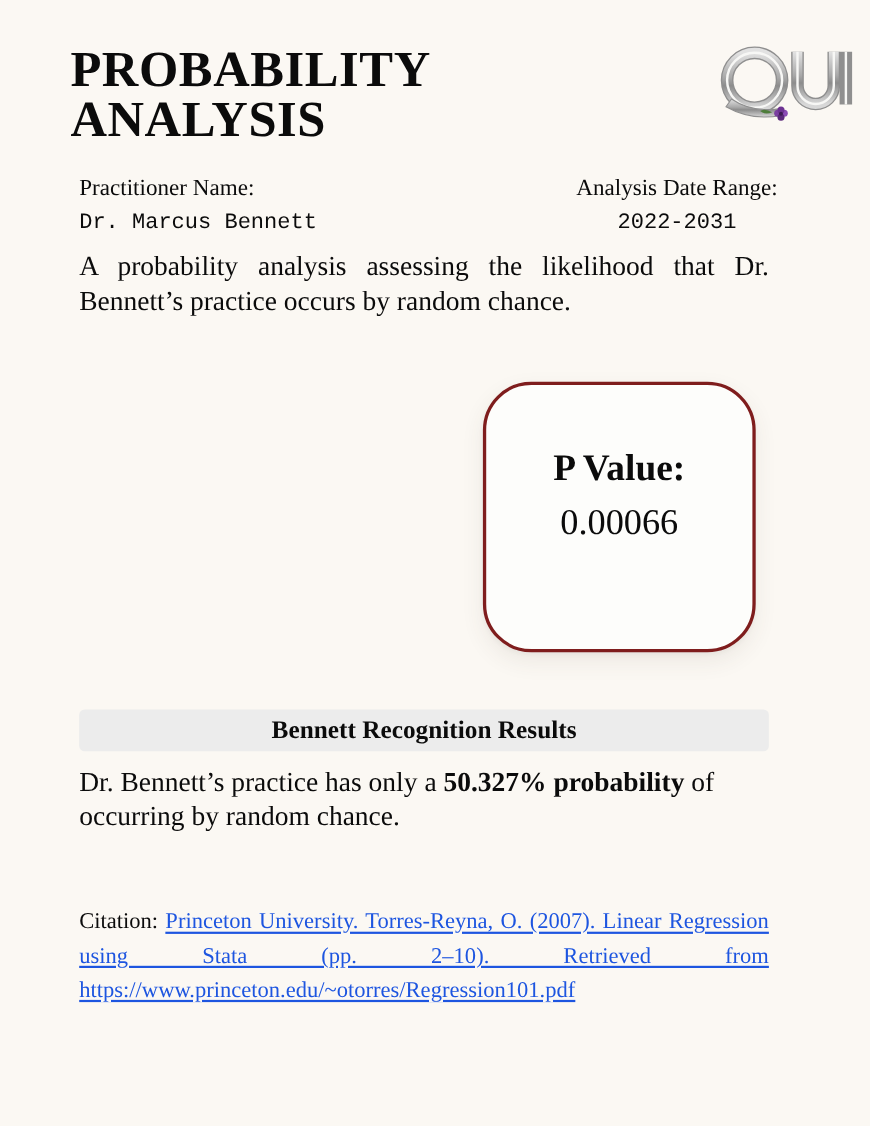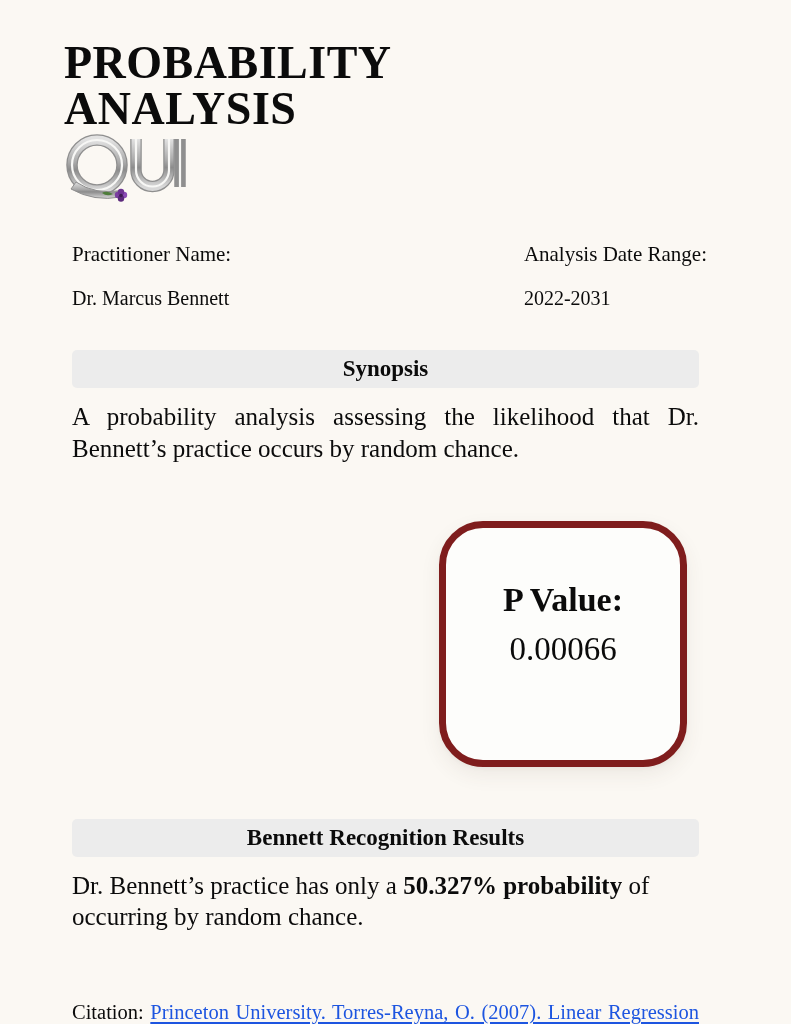--- a/index.html
+++ b/index.html
@@ -17,34 +17,33 @@
     margin:0 auto;
     background:var(--background);
     color:var(--text);
     font-family:"Liberation Serif","DejaVu Serif",serif;
     overflow:hidden;
   }
   
   .header-row{
     display:flex;justify-content:space-between;align-items:flex-start;
     padding:40px 16px 0 64px;
-    flex-direction:column;
   }
   .title{
     font-size:46px;font-weight:bold;line-height:1.0;letter-spacing:0.5px;
   }
   .logo{margin-top:-6px;}
   
   .meta-row{
     display:flex;justify-content:space-between;
     margin:26px 84px 0 72px;
   }
   .meta-label{font-weight:normal;font-size:21px;}
-  .meta-value{font-size:20px;margin-top:20px;}
-  .date-block{}
+  .meta-value{font-size:20px;margin-top:8px;font-family:Liberation Mono, monospace;}
+  .date-block{text-align:center;}
   .name-block{text-align:left;}
   
   .section-bar{
     margin:40px 92px 0 72px;
     height:38px;
     background:var(--section-bar);
     border-radius:5px;
     display:flex;align-items:center;justify-content:center;
     font-weight:bold;font-size:23px;
   }
@@ -65,24 +64,24 @@
   .person-icon{margin-top:12px;}
   .chance-text{
     margin:46px 0 0 16px;
     font-weight:bold;font-size:26px;line-height:1.32;
     white-space:pre-line;
   }
   .pvalue-card{
     margin-left:auto;
     width:248px;height:246px;
     background:var(--card-background);
-    border:7px solid #7f1d1d;
+    border:3px solid #7f1d1d;
     border-radius:44px;
     box-shadow:0 8px 20px rgba(80,65,50,0.08),0 2px 4px rgba(0,0,0,0.03);
-    display:flex;flex-direction:column;justify-content:center;font-family:Liberation Serif, serif;
+    display:flex;flex-direction:column;align-items:center;justify-content:center;font-family:Liberation Serif, serif;
   }
   .pv-inner{margin-top:-38px;text-align:center;}
   .pv-label{font-size:34px;font-weight:bold;}
   .pv-value{font-size:33px;margin-top:12px;}
   
   .citation{
     margin:64px 92px 0 72px;
     font-size:20.5px;font-weight:normal;line-height:1.5;
     text-align:justify;
   }
@@ -144,23 +143,20 @@
     <div class="name-block">
       <div class="meta-label">Practitioner Name:</div>
       <div class="meta-value">Dr. Marcus Bennett</div>
     </div>
     <div class="date-block">
       <div class="meta-label">Analysis Date Range:</div>
       <div class="meta-value">2022-2031</div>
     </div>
   </div>
 
-  <div class="section-bar">
-    <span>Synopsis</span>
-  </div>
   <p class="body-text justify">A probability analysis assessing the likelihood that Dr. Bennett’s practice occurs by random chance.</p>
 
   <div class="stats-row">
     <div class="pvalue-card">
       <div class="pv-inner">
         <div class="pv-label">P Value:</div>
         <div class="pv-value">0.00066</div>
       </div>
     </div>
   </div>

